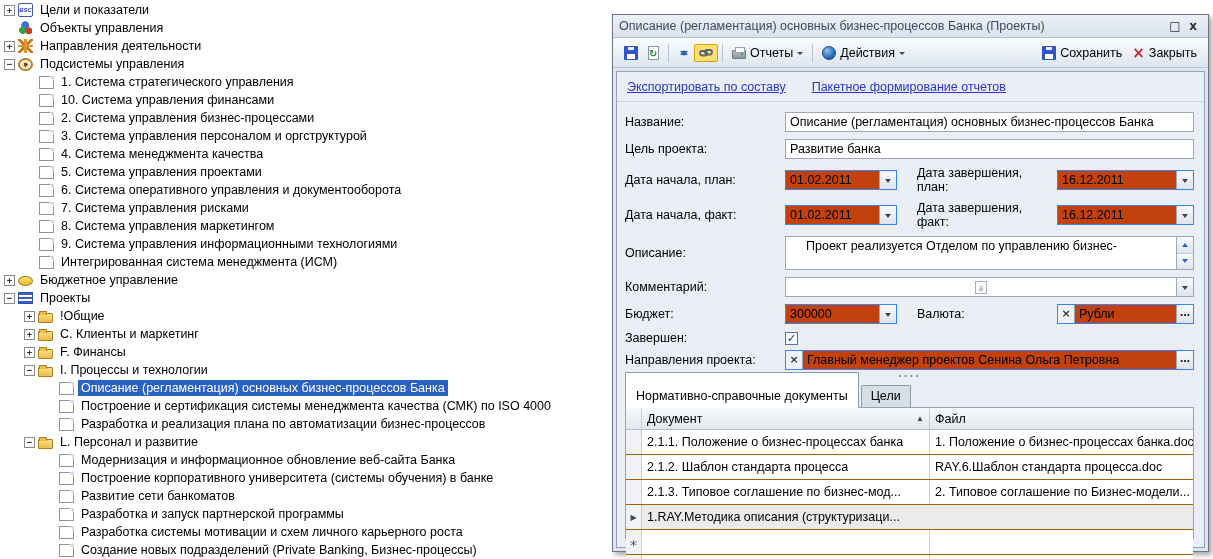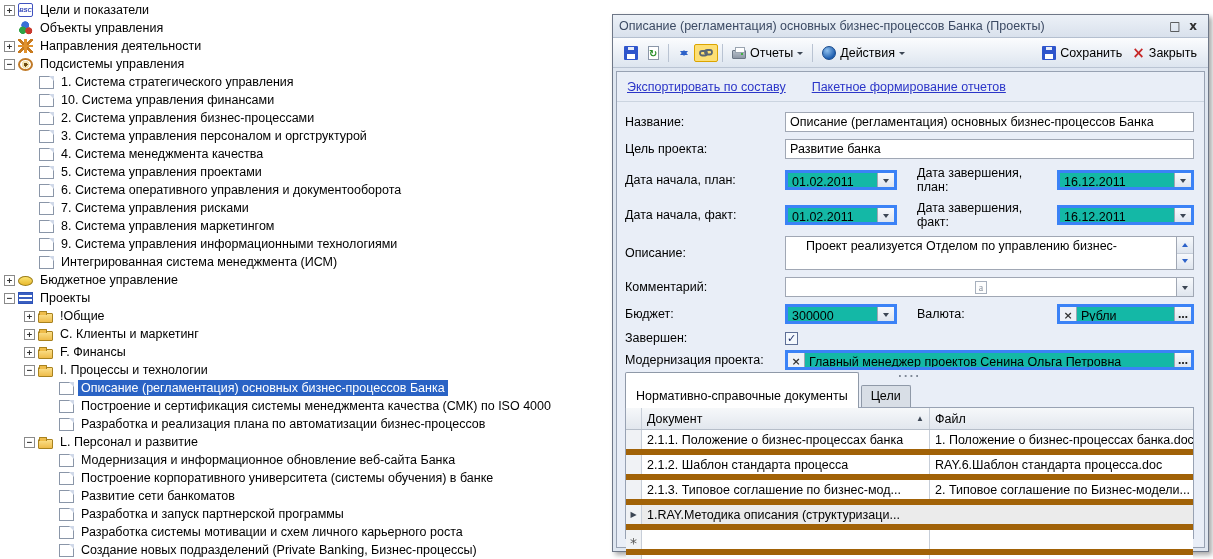--- a/index.html
+++ b/index.html
@@ -87,21 +87,21 @@
     border-bottom:1px solid #cbd4e0; padding-left:10px; }
   .links a { color:#2b35c8; text-decoration:underline; cursor:pointer; }
 
   
   .form { margin-top:8px; }
   .frow { display:flex; align-items:center; margin-bottom:7px; }
   .lbl { flex:0 0 160px; }
   .lbl2 { flex:0 0 140px; margin-left:auto; }
   .inputbox { flex:1; height:20px; border:1px solid #a0a7b4; background:#fff; padding:2px 4px;
     white-space:nowrap; overflow:hidden; }
-  .combo { display:flex; height:20px; border:3px solid #3b82f6; background:#14b8a6; }
+  .combo { display:flex; height:20px; border:1px solid #3b82f6; background:#c2410c; }
   .combo .val { flex:1; padding:2px 4px; white-space:nowrap; overflow:hidden; }
   .ddbtn { flex:0 0 17px; border-left:1px solid #a0a7b4; background:linear-gradient(#f7f9fc,#dfe5ee);
     display:flex; align-items:center; justify-content:center; }
   .ddbtn::after { content:""; border:3.5px solid transparent; border-top:4.5px solid #3c4654; margin-top:4px; }
   .xbtn { flex:0 0 17px; border-right:1px solid #a0a7b4; background:#eef1f6; text-align:center;
     font:bold 11px/18px "DejaVu Sans",sans-serif; color:#333; }
   .morebtn { flex:0 0 17px; border-left:1px solid #a0a7b4; background:linear-gradient(#f7f9fc,#dfe5ee);
     text-align:center; font:bold 10px/16px "DejaVu Sans",sans-serif; color:#222; }
   .w112 { flex:0 0 112px; }
   .w137 { flex:0 0 137px; }
@@ -122,21 +122,21 @@
   .splitdots { text-align:center; color:#7f8896; font:bold 10px/8px "DejaVu Sans",sans-serif; letter-spacing:2px; margin:1px 0 3px; }
 
   
   .tabs { display:flex; align-items:flex-end; height:23px; flex:0 0 23px; position:relative; z-index:2; }
   .tab { padding:3px 9px 4px; border:1px solid #8f99a8; border-bottom:none; background:#d8dee6;
     margin-right:2px; border-radius:2px 2px 0 0; }
   .tab.active { background:#fff; padding:16px 10px 5px; margin-bottom:-1px; }
 
   
   .grid { flex:1; min-height:0; border:1px solid #98a2b3; background:#fff; display:flex; flex-direction:column; }
-  .grow { display:flex; flex:0 0 25px; height:25px; border-bottom:6px solid #a16207; background:#fff; }
+  .grow { display:flex; flex:0 0 25px; height:25px; border-bottom:1px solid #a16207; background:#fff; }
   .grow.hdr { flex:0 0 22px; height:22px; background:linear-gradient(#f6f8fa,#e2e7ee); border-bottom:1px solid #b6bec9; }
   .grow.current { background:#ebebeb; }
   .grow.filler { flex:1; border-bottom:none; }
   .gsel { flex:0 0 16px; border-right:1px solid #c7ced8; background:#f0f2f5;
     display:flex; align-items:center; justify-content:center; color:#3c4654; }
   .grow.hdr .gsel { background:transparent; }
   .gsel .mark { font-size:8px; }
   .gsel .star { font:14px/10px "DejaVu Sans",sans-serif; color:#555; margin-top:6px; }
   .gc1 { flex:0 0 288px; border-right:1px solid #c7ced8; padding:4px 5px; white-space:nowrap; overflow:hidden;
     display:flex; align-items:center; }
@@ -455,21 +455,21 @@
           <span class="xbtn">×</span>
           <span class="val">Рубли</span>
           <span class="morebtn">…</span>
         </div>
       </div>
       <div class="frow" style="margin-bottom:5px;">
         <span class="lbl">Завершен:</span>
         <span class="checkbox">✓</span>
       </div>
       <div class="frow" style="margin-bottom:2px;">
-        <span class="lbl">Модернизация проекта:</span>
+        <span class="lbl">Направления проекта:</span>
         <div class="combo" style="flex:1">
           <span class="xbtn">×</span>
           <span class="val">Главный менеджер проектов Сенина Ольга Петровна</span>
           <span class="morebtn">…</span>
         </div>
       </div>
     </div>
 
     <div class="splitdots">····</div>
 

